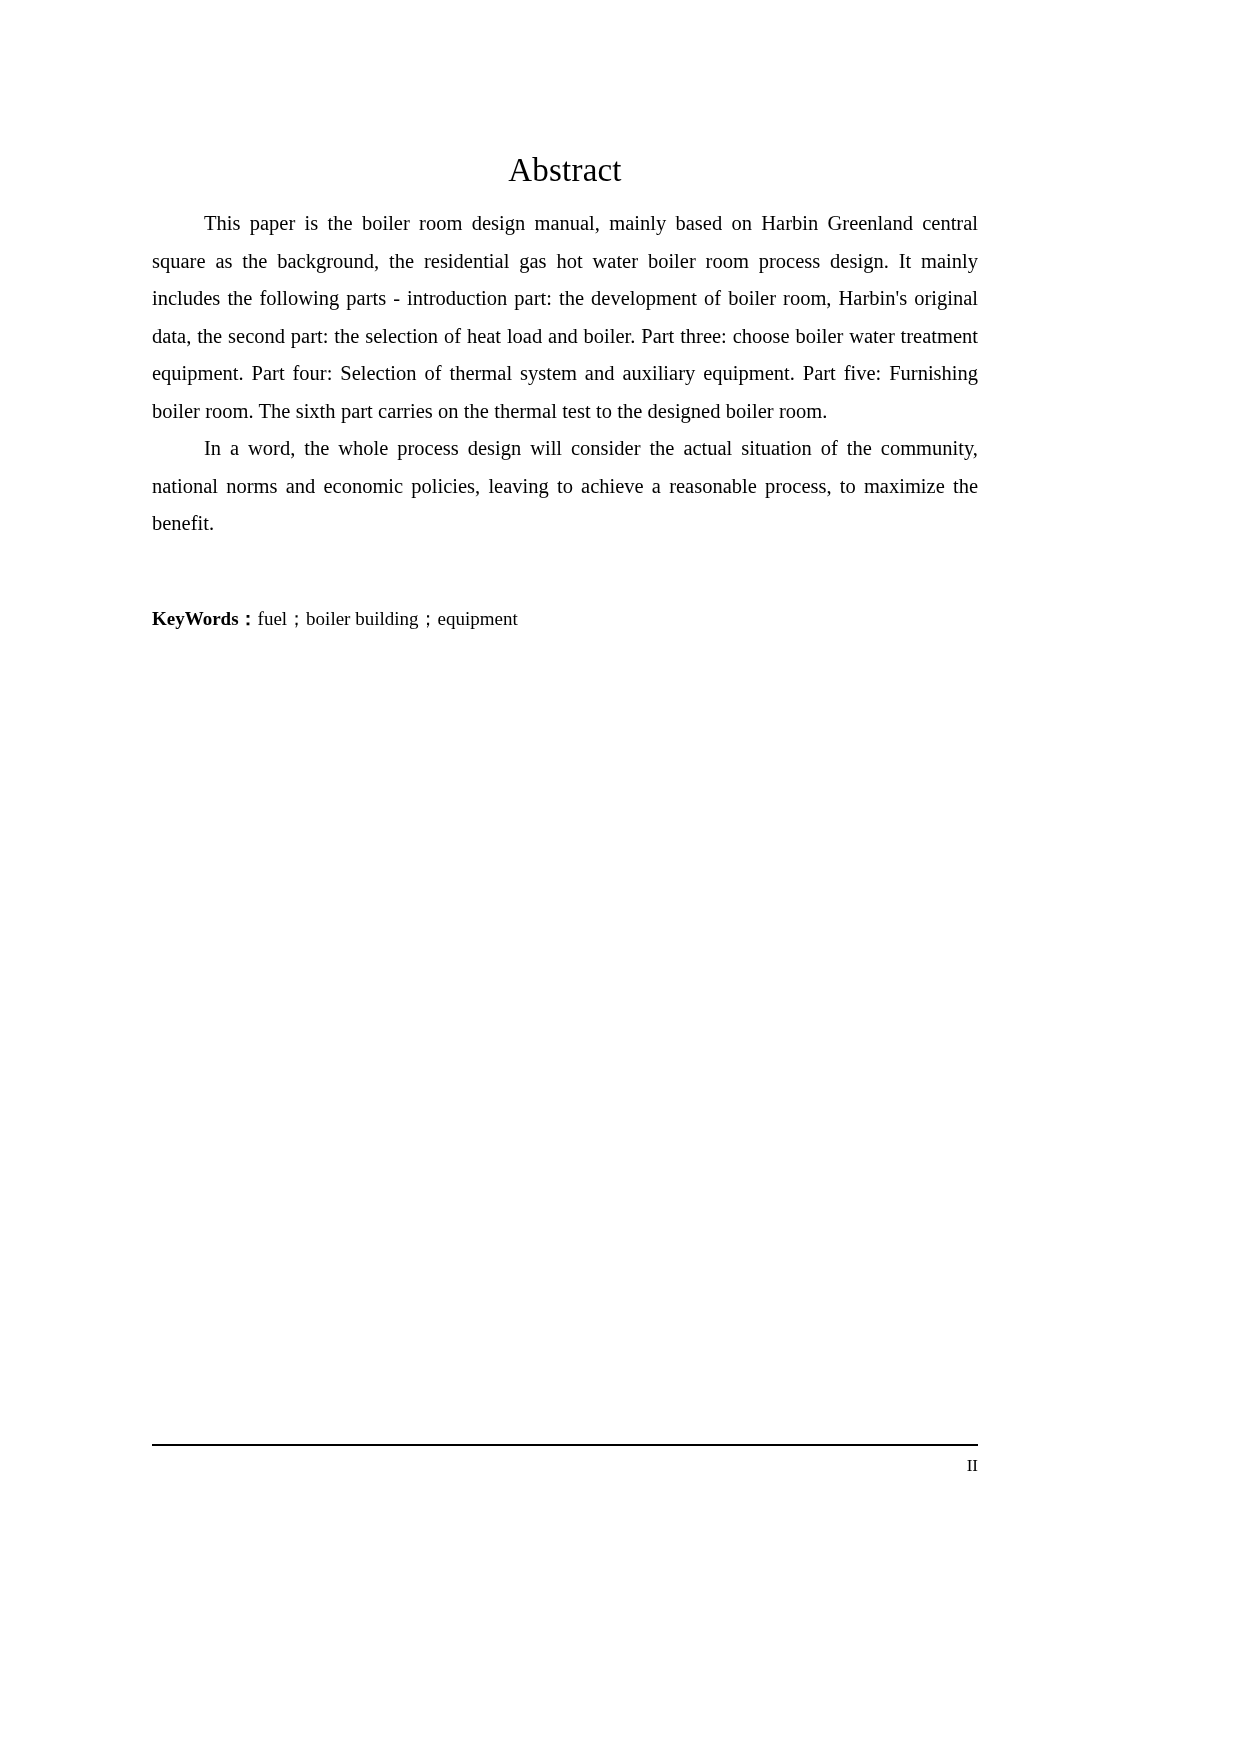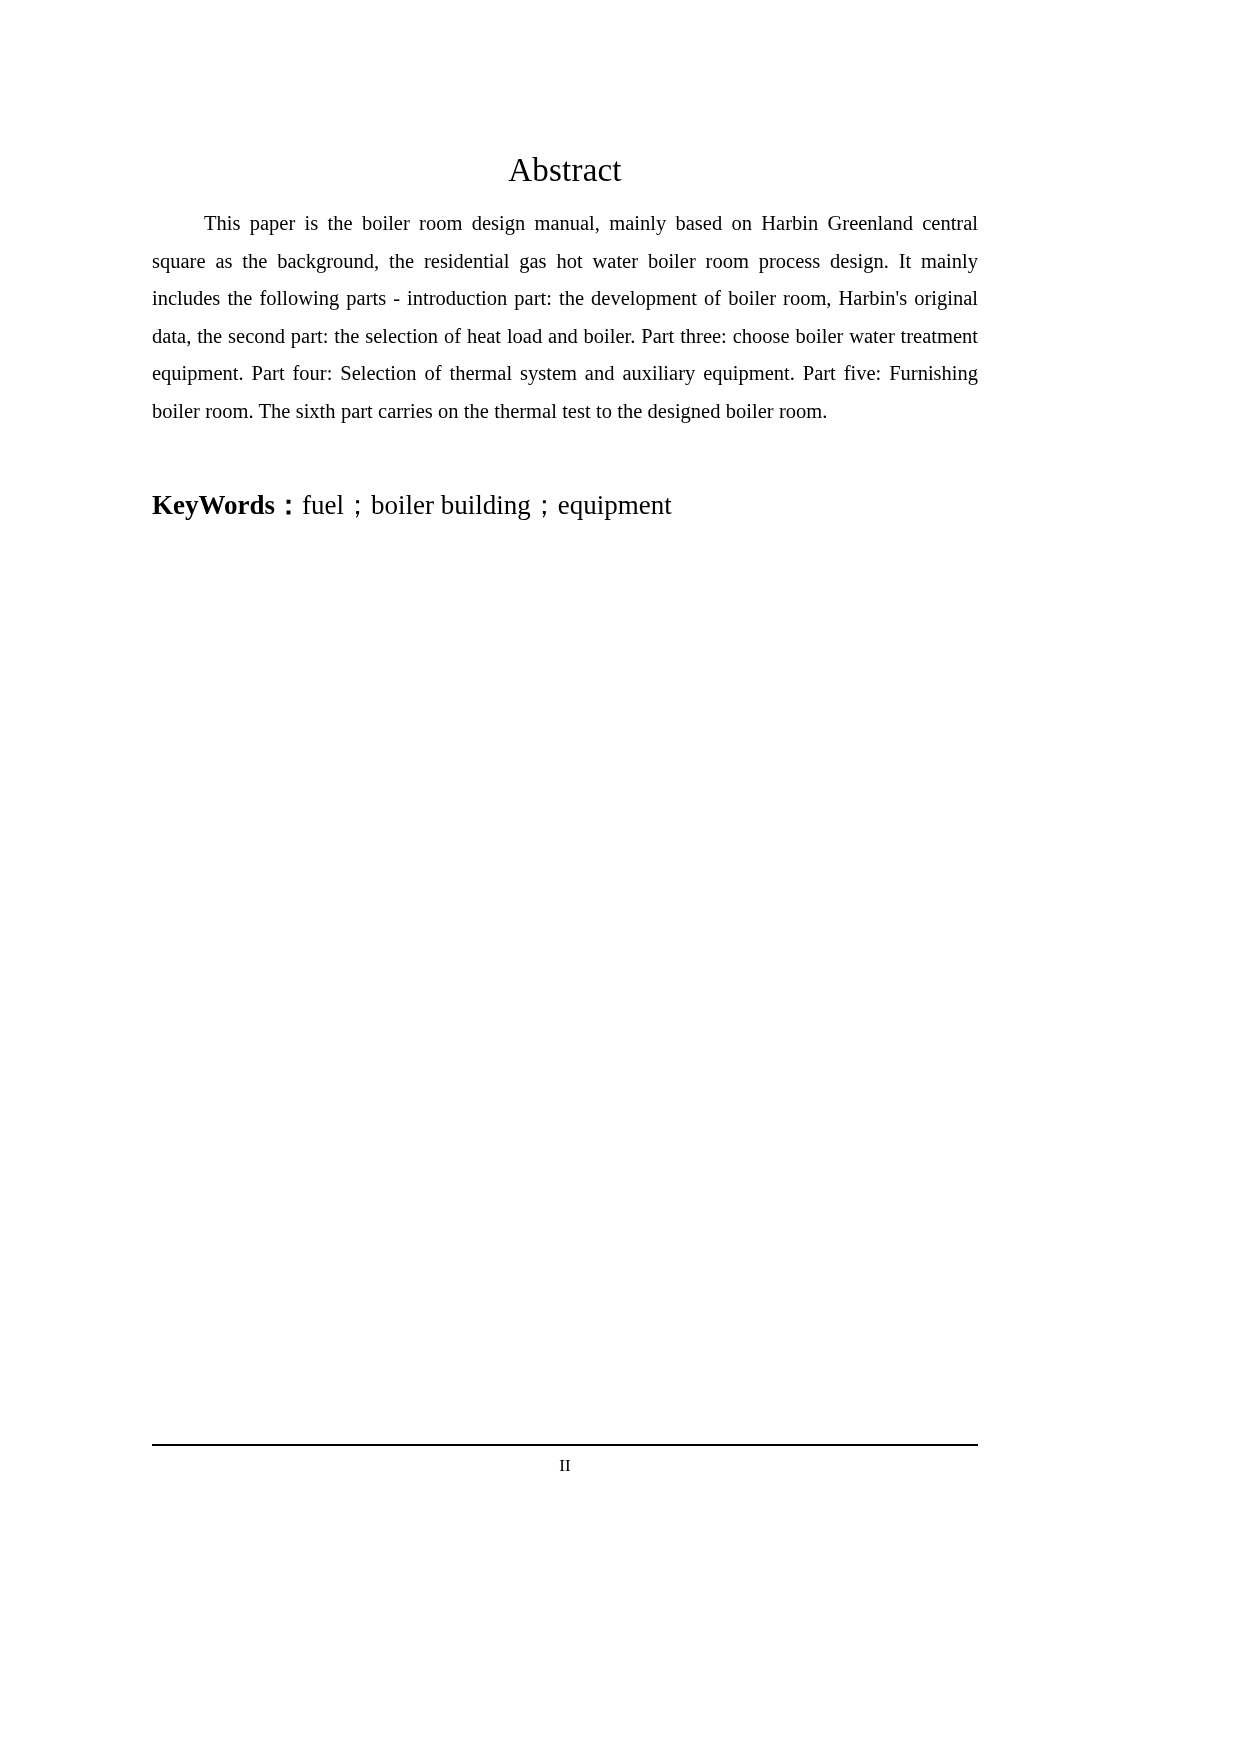--- a/index.html
+++ b/index.html
@@ -43,21 +43,21 @@
     line-height: 37.5px;
     text-align: justify;
     text-justify: inter-word;
     margin: 0;
     text-indent: 52px;
     hyphens: none;
     word-spacing: 0.2px;
   }
   .keywords-block {
     margin-top: 57px;
-    font-size: 27px;
+    font-size: 19px;
     line-height: 37.5px;
   }
   .keywords-label {
     font-weight: bold;
   }
   .keywords-value {
     font-weight: normal;
   }
   .footer {
     position: absolute;
@@ -65,38 +65,39 @@
     top: 1444px;
     width: 826px;
   }
   .footer-rule {
     border: none;
     border-top: 2.2px solid #000000;
     margin: 0;
     width: 100%;
   }
   .footer-page {
-    text-align: center;
+    text-align: right;
     font-size: 17px;
     margin-top: 10px;
     line-height: 1.2;
   }
 </style>
 </head>
 <body>
 
 <div class="page">
 
   <div class="content">
 
     <h1 class="doc-title">Abstract</h1>
 
 
     <p class="para">This paper is the boiler room design manual, mainly based on Harbin Greenland central square as the background, the residential gas hot water boiler room process design. It mainly includes the following parts - introduction part: the development of boiler room, Harbin's original data, the second part: the selection of heat load and boiler. Part three: choose boiler water treatment equipment. Part four: Selection of thermal system and auxiliary equipment. Part five: Furnishing boiler room. The sixth part carries on the thermal test to the designed boiler room.</p>
 
+    <p class="para">In a word, the whole process design will consider the actual situation of the community, national norms and economic policies, leaving to achieve a reasonable process, to maximize the benefit.</p>
 
     <div class="keywords-block">
       <span class="keywords-label">KeyWords：</span><span class="keywords-value">fuel；boiler building；equipment</span>
     </div>
 
   </div>
 
   <div class="footer">
     <hr class="footer-rule">
     <div class="footer-page">II</div>

